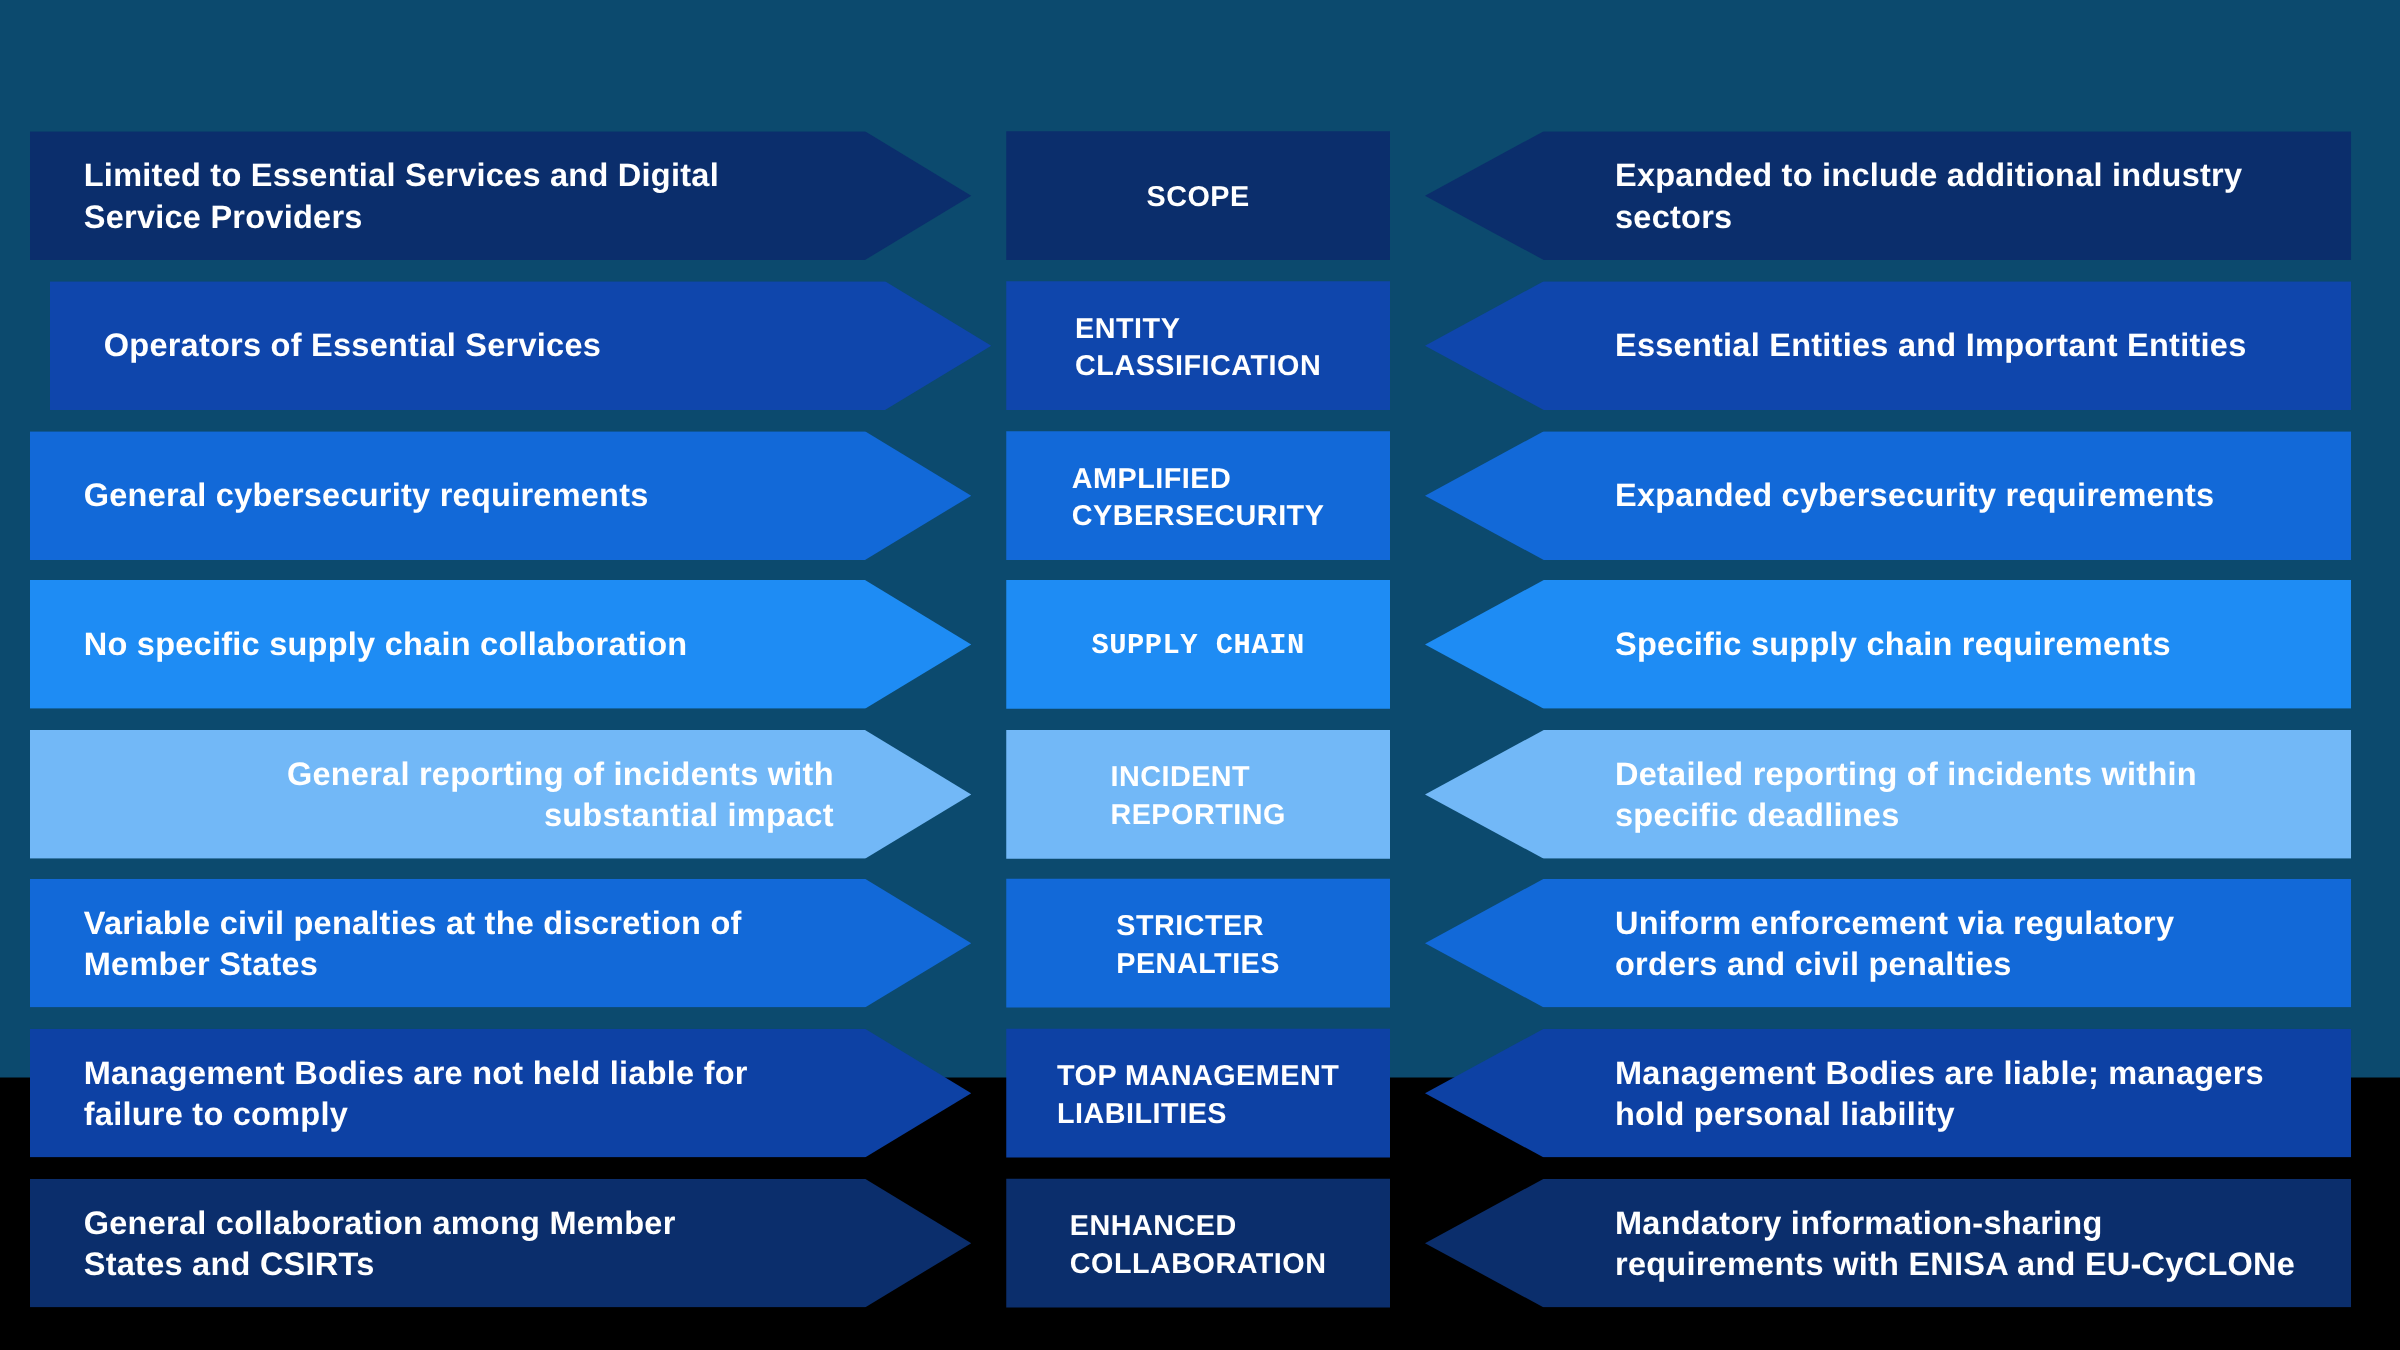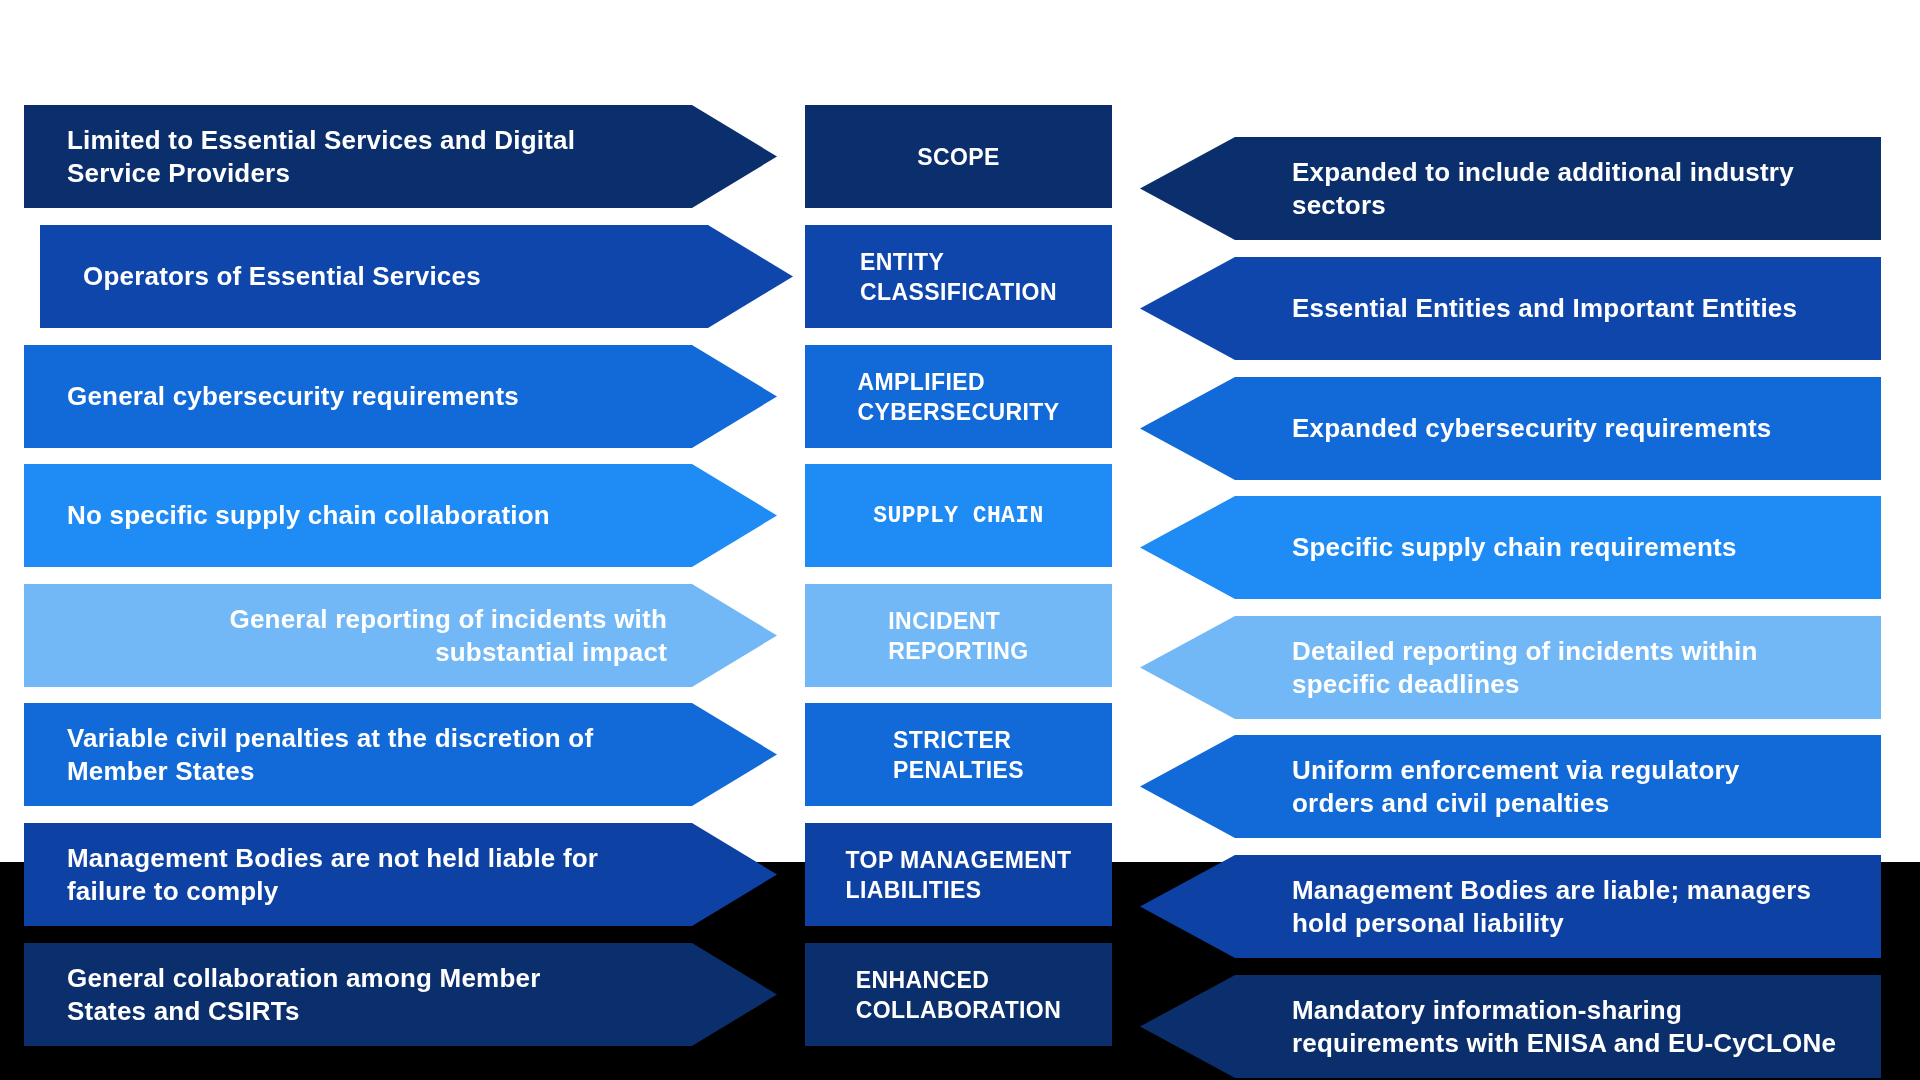--- a/index.html
+++ b/index.html
@@ -8,21 +8,21 @@
     background: #000000;
     width: 1920px;
     height: 1080px;
     overflow: hidden;
     font-family: "Liberation Sans", sans-serif;
   }
   .stage {
     position: relative;
     width: 1920px;
     height: 862px;
-    background: #ffffff;
+    background: #0c4a6e;
   }
   .row {
     position: absolute;
     left: 0;
     width: 1920px;
     height: 103px;
   }
   .shape {
     position: absolute;
     top: 0;
@@ -37,21 +37,20 @@
   }
   .center-box {
     left: 805px;
     width: 307px;
     justify-content: center;
   }
   .arrow-right {
     left: 1140px;
     width: 741px;
     clip-path: polygon(95px 0, 100% 0, 100% 100%, 95px 100%, 0 50%);
-    margin-top: 32px;
   }
   .txt {
     color: #ffffff;
     font-weight: bold;
     white-space: pre-line;
   }
   .side-txt {
     font-size: 26px;
     line-height: 33px;
     letter-spacing: 0.2px;

